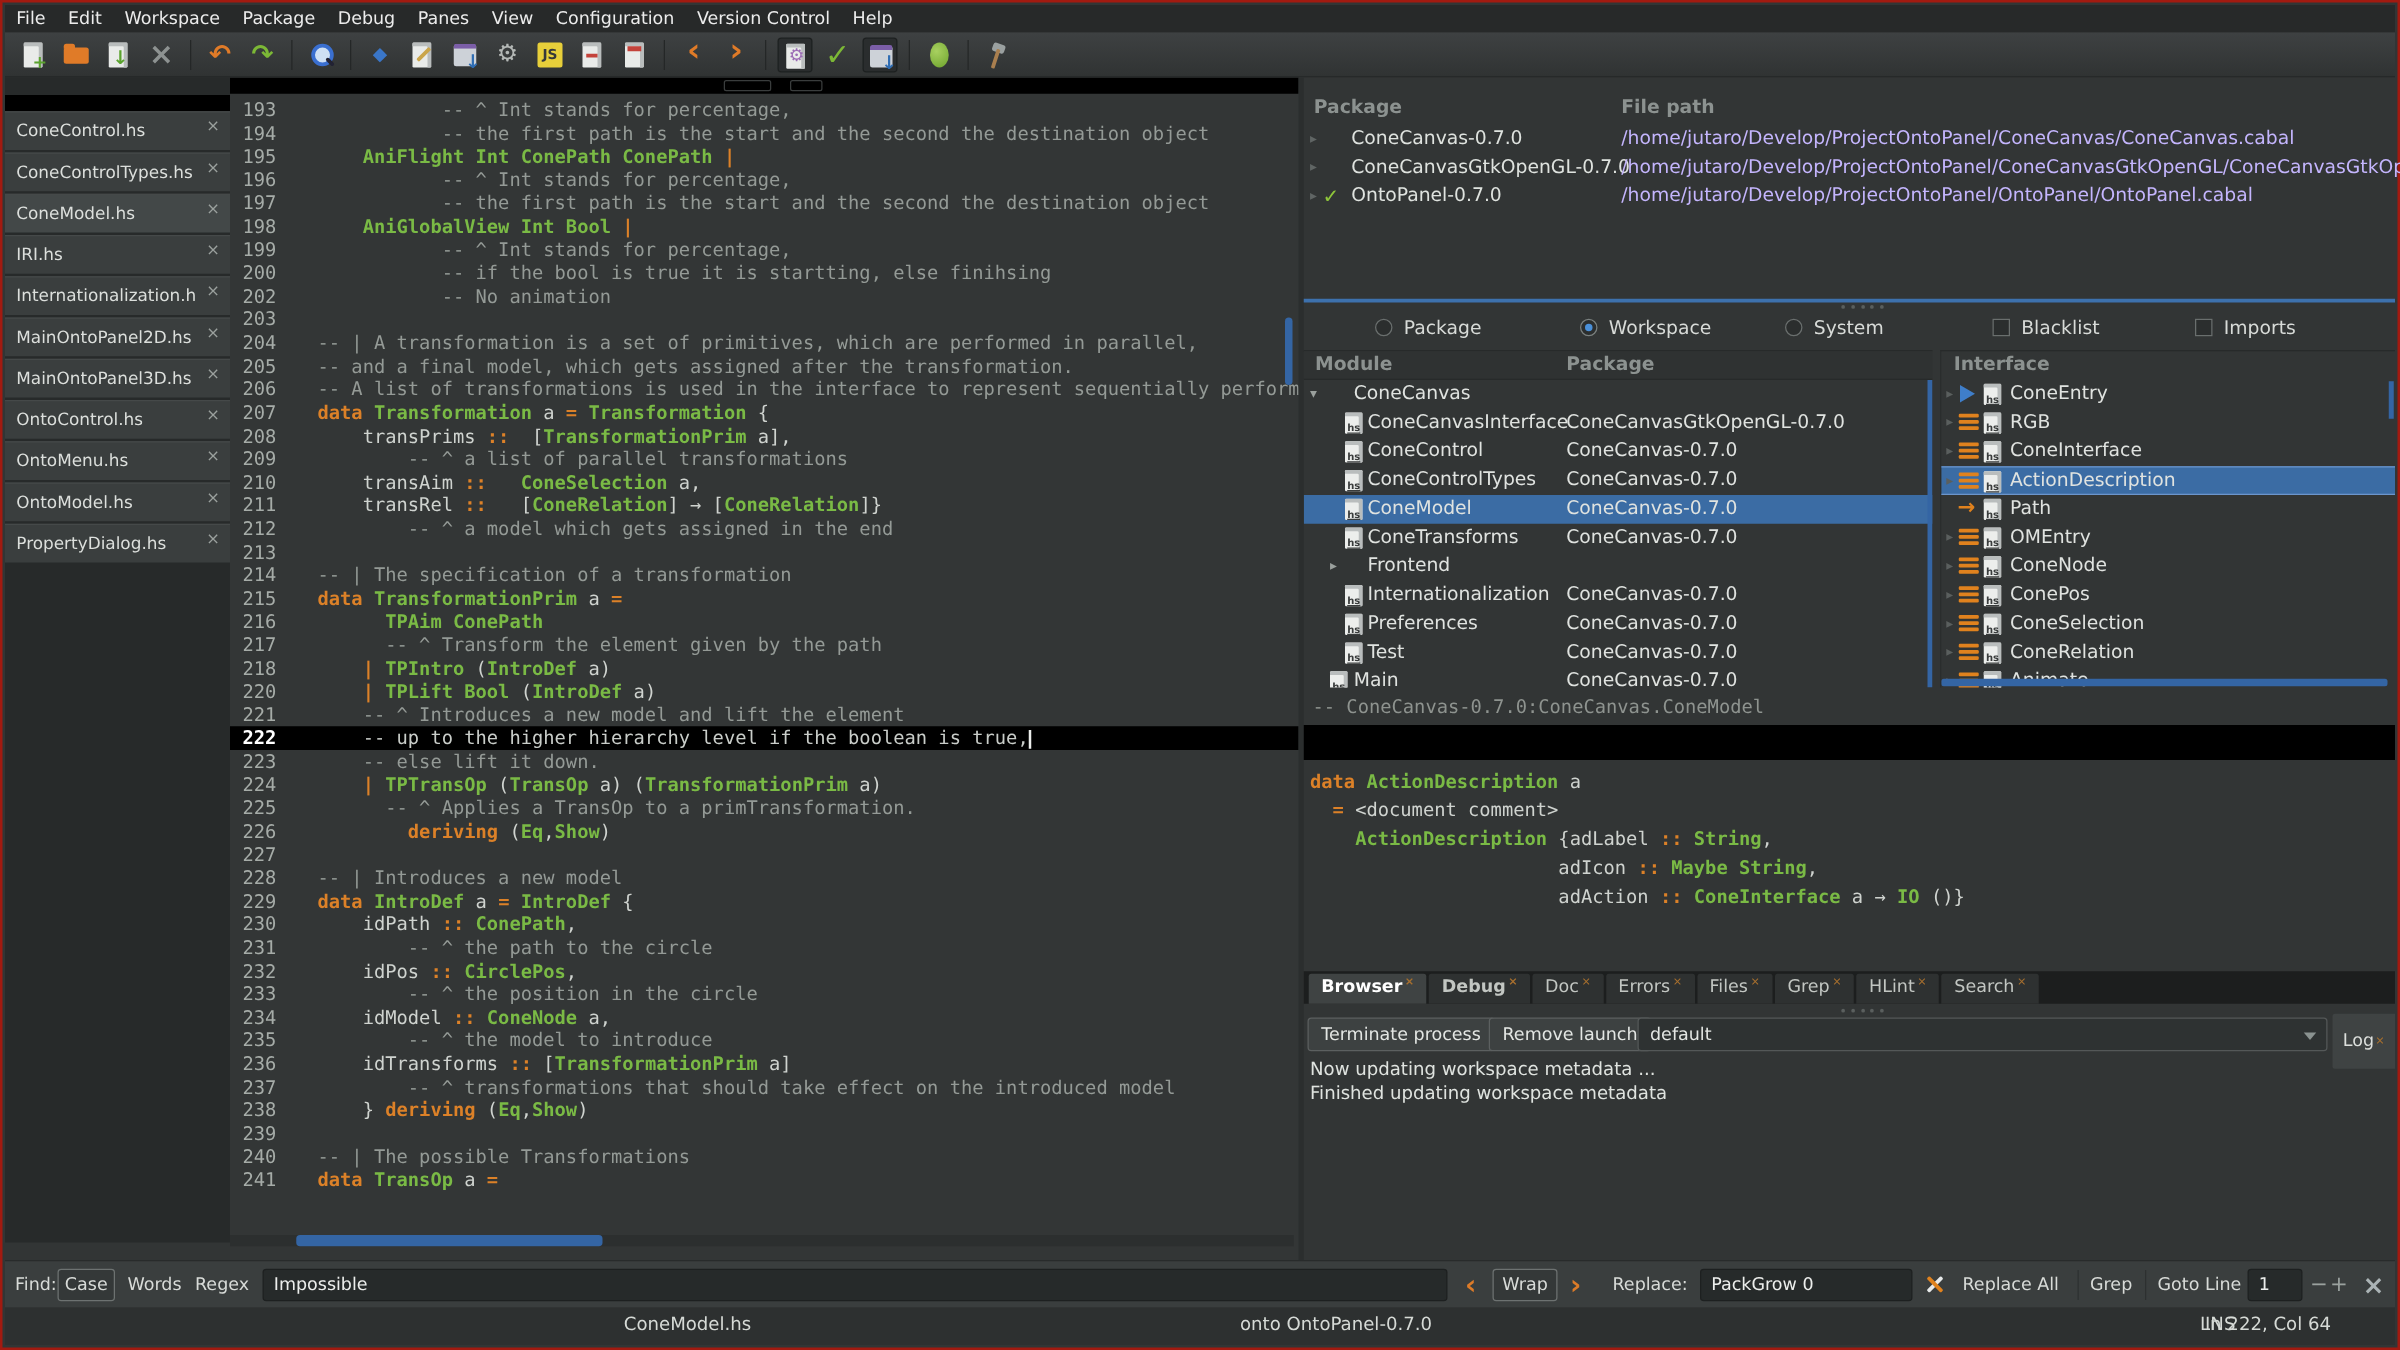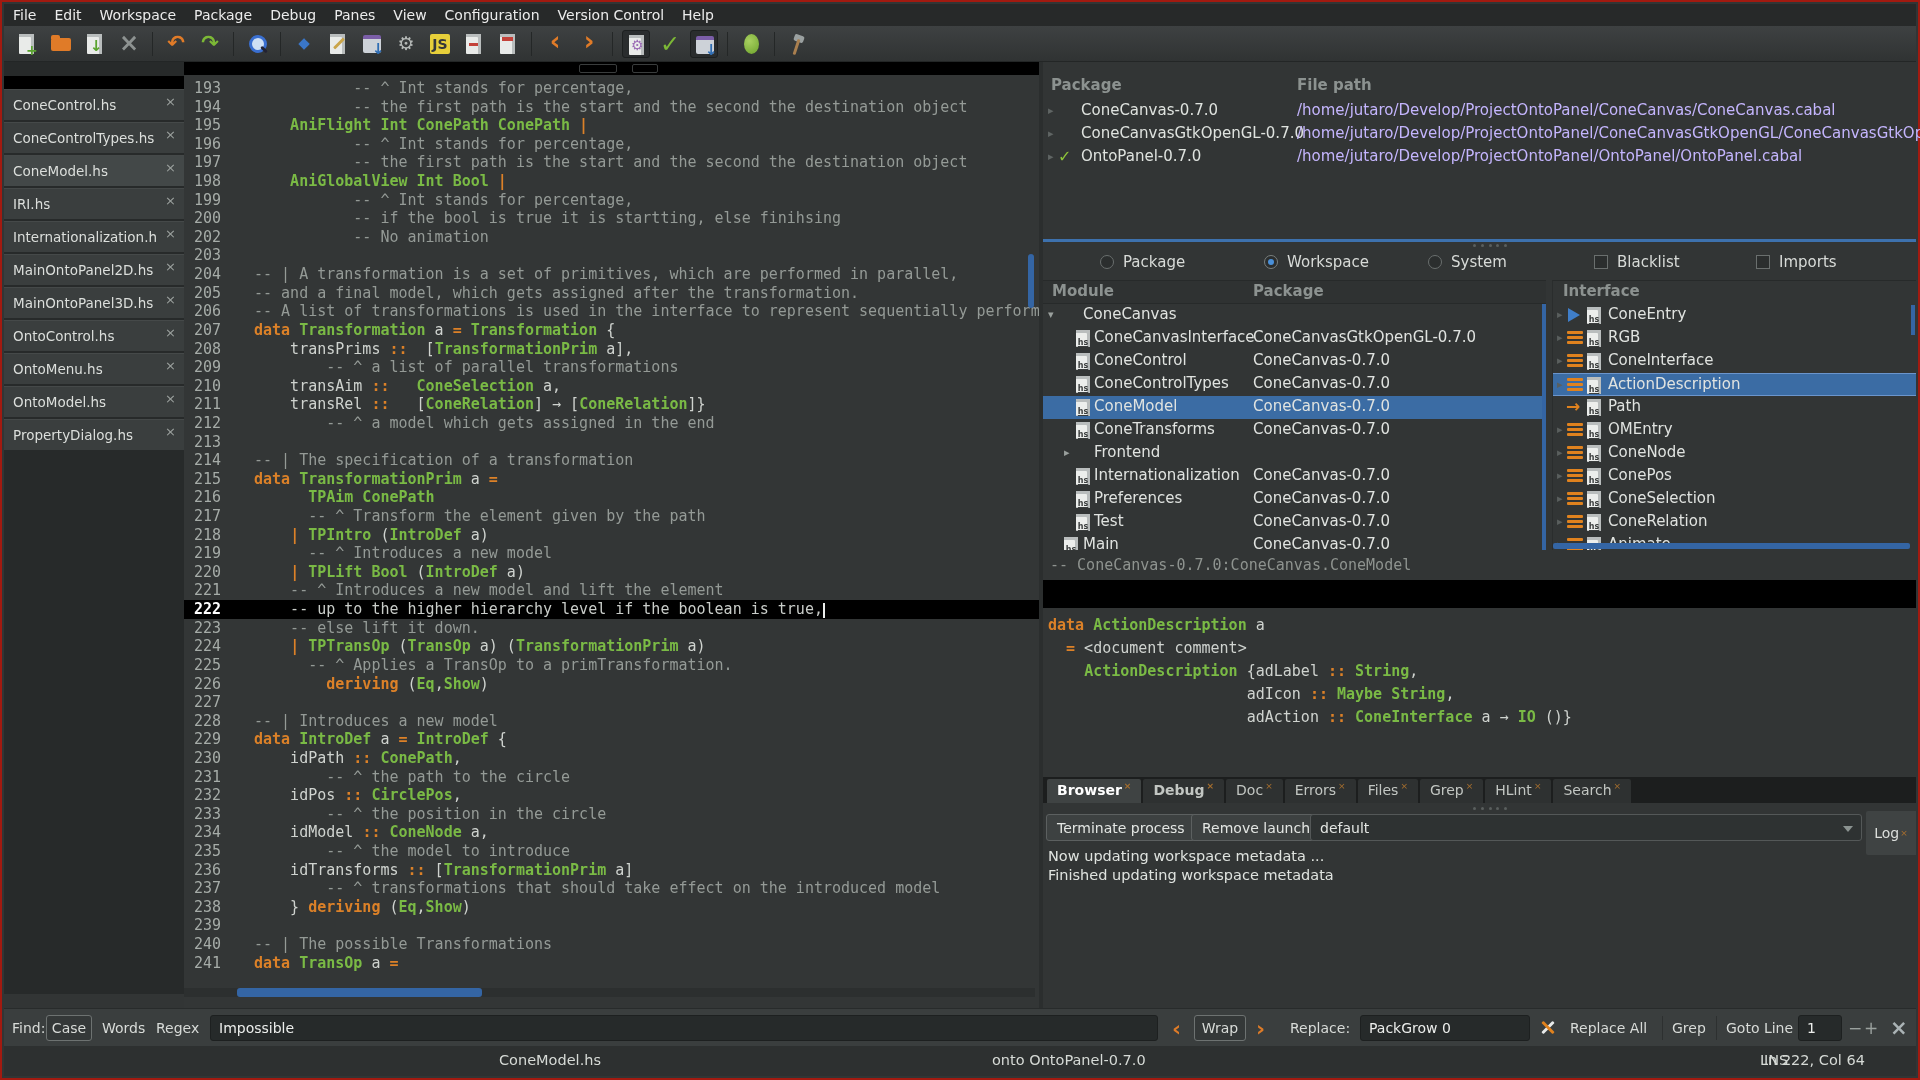--- a/index.html
+++ b/index.html
@@ -25,21 +25,21 @@
   [data-name="close-file-icon"] .g { color:#8d9291; font-weight:bold; font-size:24px; top:1px; }
   [data-name="undo-icon"] .g { color:#e07b28; font-weight:bold; font-size:21px; }
   [data-name="redo-icon"] .g { color:#7cb836; font-weight:bold; font-size:21px; }
   [data-name="search-icon"]::before { content:""; position:absolute; left:6px; top:5px; width:12px; height:12px; border:3px solid #3a6fd0; border-radius:50%; background:#cfe0f4; }
   [data-name="search-icon"]::after { content:""; position:absolute; left:17px; top:18px; width:8px; height:3px; background:#223; transform:rotate(45deg); border-radius:2px; }
   [data-name="pin-icon"] .g { color:#3a76c8; font-size:15px; }
   [data-name="build-icon"]::after { content:""; position:absolute; left:8px; top:12px; width:14px; height:3px; background:#caa54a; transform:rotate(-45deg); border-radius:1px; }
   [data-name="run-window-icon"]::before, [data-name="run-window2-icon"]::before { content:""; position:absolute; left:5px; top:5px; width:18px; height:14px; background:#cdd2d8; border-top:4px solid #7b5ea8; border-radius:2px; }
   [data-name="run-window-icon"] .g, [data-name="run-window2-icon"] .g { color:#2f6db3; font-weight:bold; font-size:15px; left:14px; top:12px; }
   [data-name="gears-icon"] .g { color:#b4b8b6; font-size:19px; }
-  [data-name="js-icon"] .g { position:static; background:#e7cf3a; color:#35383a; font-weight:bold; font-size:14px; width:20px; height:20px; border-radius:2px; display:flex; align-items:center; justify-content:center; }
+  [data-name="js-icon"] .g { position:static; background:#e7cf3a; color:#35383a; font-weight:bold; font-size:11px; width:20px; height:20px; border-radius:2px; display:flex; align-items:center; justify-content:center; }
   [data-name="doc-remove-icon"]::after { content:""; position:absolute; left:9px; top:13px; width:9px; height:3px; background:#c4423a; }
   [data-name="doc-header-icon"]::after { content:""; position:absolute; left:8px; top:7px; width:11px; height:4px; background:#c4423a; }
   [data-name="back-icon"] .g, [data-name="forward-icon"] .g { color:#e07b28; font-weight:bold; font-size:26px; top:-2px; }
   [data-name="settings-page-icon"] .g { color:#9b6bb5; font-size:14px; left:8px; top:7px; }
   [data-name="check-icon"] .g { color:#7cb836; font-weight:bold; font-size:24px; }
   [data-name="debug-icon"]::before { content:""; position:absolute; left:7px; top:4px; width:15px; height:20px; background:radial-gradient(circle at 35% 35%, #a8d060, #6da32c); border-radius:50%; }
   [data-name="axe-icon"]::before { content:""; position:absolute; left:10px; top:5px; width:10px; height:7px; background:#9aa0a0; border-radius:2px; transform:rotate(20deg); }
   [data-name="axe-icon"]::after { content:""; position:absolute; left:11px; top:9px; width:3px; height:16px; background:#a97f4f; transform:rotate(18deg); border-radius:1px; }
 
   
@@ -319,21 +319,20 @@
         <div class="line" data-name="editor-line"><span class="num" data-name="line-number">209</span><span class="code" data-name="line-code"><span class="seg-c">        -- ^ a list of parallel transformations</span></span></div>
         <div class="line" data-name="editor-line"><span class="num" data-name="line-number">210</span><span class="code" data-name="line-code"><span class="seg-p">    transAim </span><span class="seg-k">::</span><span class="seg-p">   </span><span class="seg-t">ConeSelection</span><span class="seg-p"> a,</span></span></div>
         <div class="line" data-name="editor-line"><span class="num" data-name="line-number">211</span><span class="code" data-name="line-code"><span class="seg-p">    transRel </span><span class="seg-k">::</span><span class="seg-p">   [</span><span class="seg-t">ConeRelation</span><span class="seg-p">] → [</span><span class="seg-t">ConeRelation</span><span class="seg-p">]}</span></span></div>
         <div class="line" data-name="editor-line"><span class="num" data-name="line-number">212</span><span class="code" data-name="line-code"><span class="seg-c">        -- ^ a model which gets assigned in the end</span></span></div>
         <div class="line" data-name="editor-line"><span class="num" data-name="line-number">213</span><span class="code" data-name="line-code"></span></div>
         <div class="line" data-name="editor-line"><span class="num" data-name="line-number">214</span><span class="code" data-name="line-code"><span class="seg-c">-- | The specification of a transformation</span></span></div>
         <div class="line" data-name="editor-line"><span class="num" data-name="line-number">215</span><span class="code" data-name="line-code"><span class="seg-k">data </span><span class="seg-t">TransformationPrim</span><span class="seg-p"> a </span><span class="seg-k">=</span></span></div>
         <div class="line" data-name="editor-line"><span class="num" data-name="line-number">216</span><span class="code" data-name="line-code"><span class="seg-t">      TPAim ConePath</span></span></div>
         <div class="line" data-name="editor-line"><span class="num" data-name="line-number">217</span><span class="code" data-name="line-code"><span class="seg-c">      -- ^ Transform the element given by the path</span></span></div>
         <div class="line" data-name="editor-line"><span class="num" data-name="line-number">218</span><span class="code" data-name="line-code"><span class="seg-p">    </span><span class="seg-k">| </span><span class="seg-t">TPIntro</span><span class="seg-p"> (</span><span class="seg-t">IntroDef</span><span class="seg-p"> a)</span></span></div>
-        <div class="line" data-name="editor-line"><span class="num" data-name="line-number">219</span><span class="code" data-name="line-code"><span class="seg-c">      -- ^ Introduces a new model</span></span></div>
         <div class="line" data-name="editor-line"><span class="num" data-name="line-number">220</span><span class="code" data-name="line-code"><span class="seg-p">    </span><span class="seg-k">| </span><span class="seg-t">TPLift Bool</span><span class="seg-p"> (</span><span class="seg-t">IntroDef</span><span class="seg-p"> a)</span></span></div>
         <div class="line" data-name="editor-line"><span class="num" data-name="line-number">221</span><span class="code" data-name="line-code"><span class="seg-c">    -- ^ Introduces a new model and lift the element</span></span></div>
         <div class="line cur" data-name="editor-current-line"><span class="num" data-name="line-number">222</span><span class="code" data-name="line-code"><span class="seg-w">    -- up to the higher hierarchy level if the boolean is true,</span><span class="caret" data-name="text-cursor"></span></span></div>
         <div class="line" data-name="editor-line"><span class="num" data-name="line-number">223</span><span class="code" data-name="line-code"><span class="seg-c">    -- else lift it down.</span></span></div>
         <div class="line" data-name="editor-line"><span class="num" data-name="line-number">224</span><span class="code" data-name="line-code"><span class="seg-p">    </span><span class="seg-k">| </span><span class="seg-t">TPTransOp</span><span class="seg-p"> (</span><span class="seg-t">TransOp</span><span class="seg-p"> a) (</span><span class="seg-t">TransformationPrim</span><span class="seg-p"> a)</span></span></div>
         <div class="line" data-name="editor-line"><span class="num" data-name="line-number">225</span><span class="code" data-name="line-code"><span class="seg-c">      -- ^ Applies a TransOp to a primTransformation.</span></span></div>
         <div class="line" data-name="editor-line"><span class="num" data-name="line-number">226</span><span class="code" data-name="line-code"><span class="seg-p">        </span><span class="seg-k">deriving</span><span class="seg-p"> (</span><span class="seg-t">Eq</span><span class="seg-p">,</span><span class="seg-t">Show</span><span class="seg-p">)</span></span></div>
         <div class="line" data-name="editor-line"><span class="num" data-name="line-number">227</span><span class="code" data-name="line-code"></span></div>
         <div class="line" data-name="editor-line"><span class="num" data-name="line-number">228</span><span class="code" data-name="line-code"><span class="seg-c">-- | Introduces a new model</span></span></div>
         <div class="line" data-name="editor-line"><span class="num" data-name="line-number">229</span><span class="code" data-name="line-code"><span class="seg-k">data </span><span class="seg-t">IntroDef</span><span class="seg-p"> a </span><span class="seg-k">=</span><span class="seg-p"> </span><span class="seg-t">IntroDef</span><span class="seg-p"> {</span></span></div>

